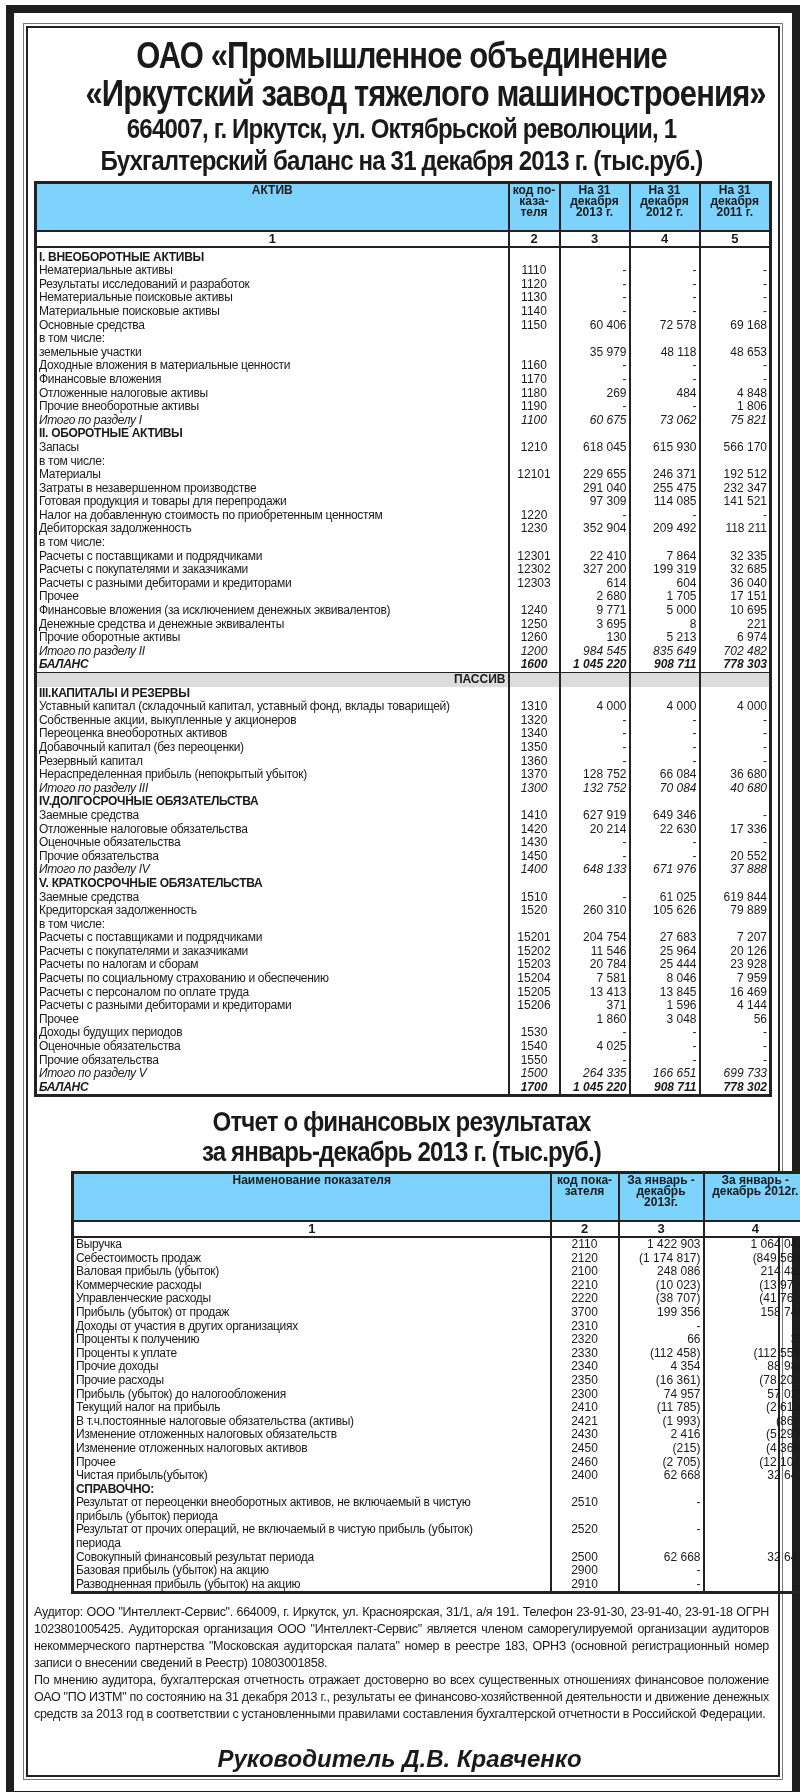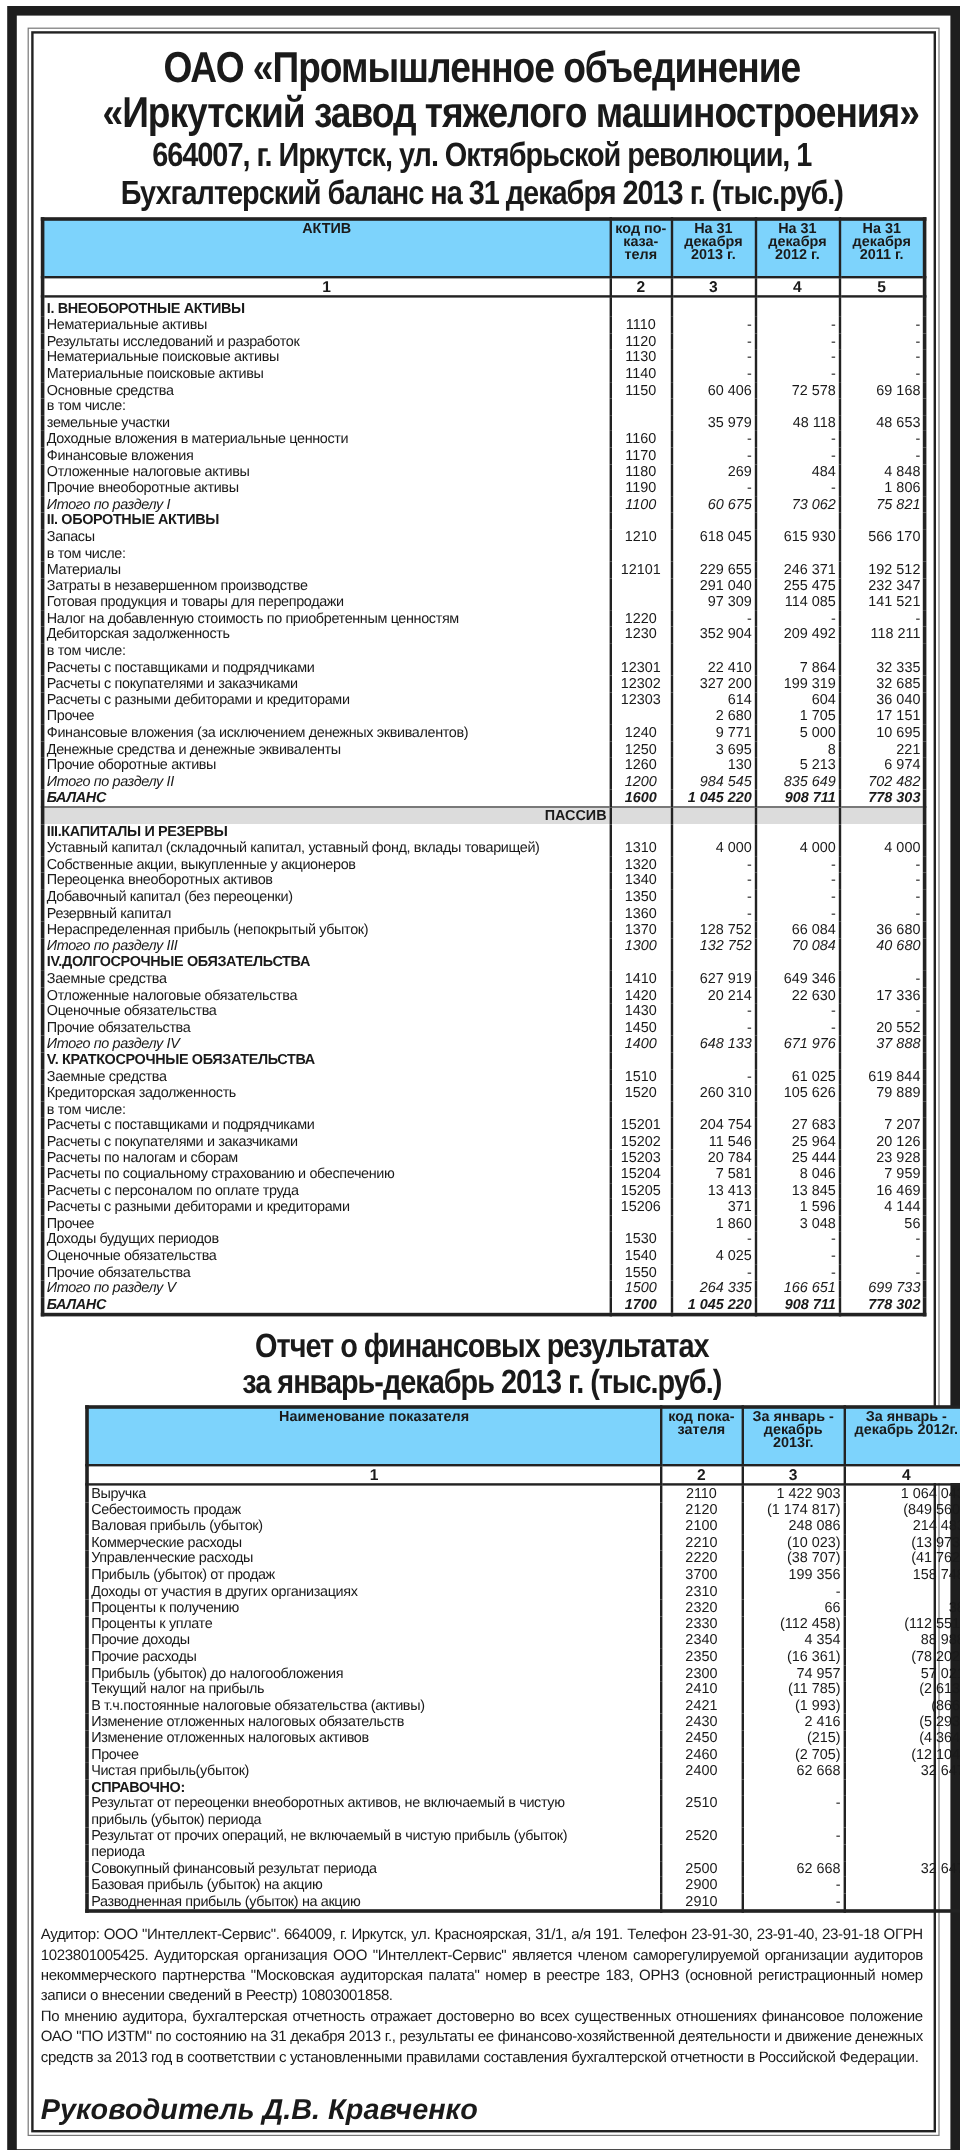--- a/index.html
+++ b/index.html
@@ -22,21 +22,21 @@
   td.val { text-align: right; }
   tr.sec td.name { font-weight: bold; }
   tr.sub td { font-style: italic; }
   tr.total td { font-style: italic; font-weight: bold; }
   tr.pass td { background: #dcdcdc; text-align: right; font-weight: bold; border-top: 1px solid #222; }
   .body-rows tr:first-child td { padding-top: 3px; }
   .h2 { font-size: 28px; line-height: 30px; margin-top: 10px; }
   table.fin { margin-top: 4px; border: 3px solid #222; margin-left: 37px; }
   .audit { font-size: 12.5px; line-height: 17px; margin-top: 10px; text-align: justify; letter-spacing: -0.3px; }
   .audit p { margin: 0; }
-  .signature { font-size: 24px; font-weight: bold; font-style: italic; text-align: left; margin-top: 22px; padding-right: 4px; }
+  .signature { font-size: 24px; font-weight: bold; font-style: italic; text-align: center; margin-top: 22px; padding-right: 4px; }
 </style>
 </head>
 <body>
 
 <div class="frame-outer">
   <div class="frame-inner"></div>
   <div class="content">
     <div class="title t1">ОАО «Промышленное объединение</div>
     <div class="title t2">«Иркутский завод тяжелого машиностроения»</div>
     <div class="title t3">664007, г. Иркутск, ул. Октябрьской революции, 1</div>

